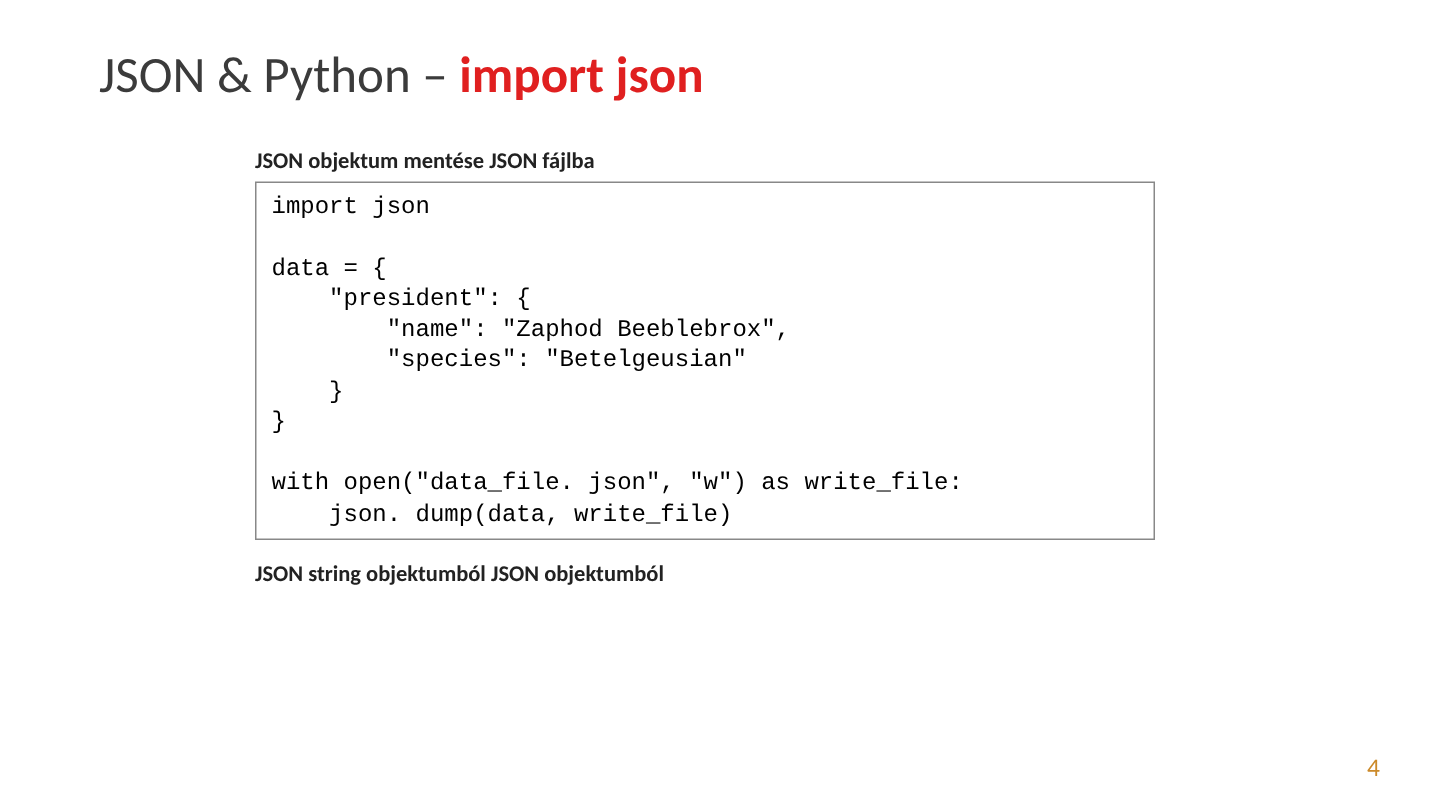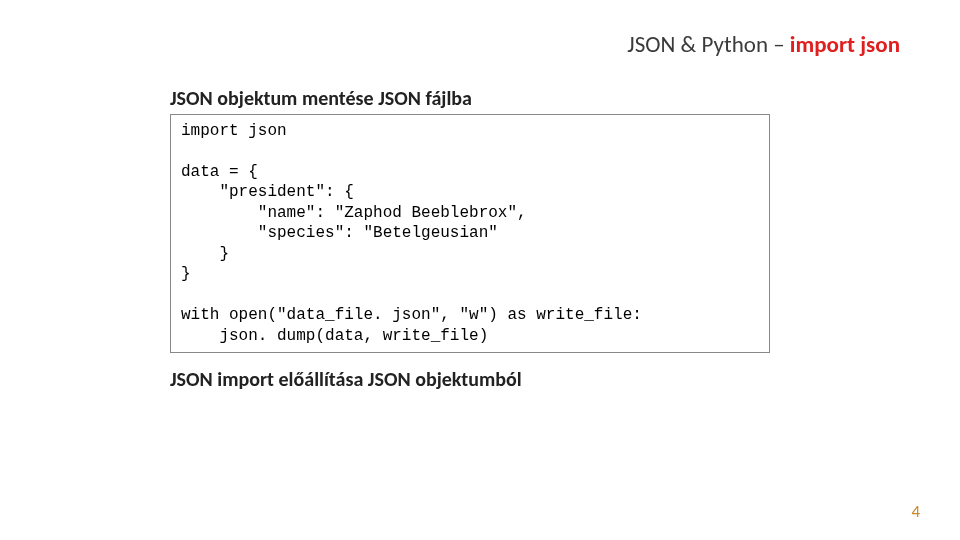--- a/index.html
+++ b/index.html
@@ -9,37 +9,36 @@
     }
     body {
       width: 960px;
       height: 540px;
       background: #ffffff;
       font-family: "Segoe UI", Calibri, Arial, sans-serif;
       position: relative;
       padding: 30px 60px 40px 60px;
     }
     .slide-title {
-      font-size: 23px;
+      font-size: 34px;
       font-weight: 400;
       color: #3b3b3b;
       margin-bottom: 28px;
       margin-left: 6px;
-      text-align: right;
     }
     .slide-title .highlight {
       color: #e02020;
       font-weight: 700;
     }
     .content {
       margin-left: 110px;
       margin-right: 130px;
     }
     .section-label {
-      font-size: 20px;
+      font-size: 15px;
       font-weight: 700;
       color: #222;
       margin-bottom: 4px;
       margin-top: 8px;
     }
     .code-box {
       border: 1px solid #888;
       background: #ffffff;
       padding: 6px 10px 6px 10px;
       font-family: Consolas, "Lucida Console", "Courier New", monospace;
@@ -73,17 +72,17 @@
 data = {
     "president": {
         "name": "Zaphod Beeblebrox",
         "species": "Betelgeusian"
     }
 }
 
 with open("data_file. json", "w") as write_file:
     json. dump(data, write_file)</div>
 
-  <div class="section-label">JSON import előállítása JSON objektumból</div>
+  <div class="section-label">JSON string objektumból JSON objektumból</div>
 
 </div>
 
 <div class="page-number">4</div>
 
 </body></html>

